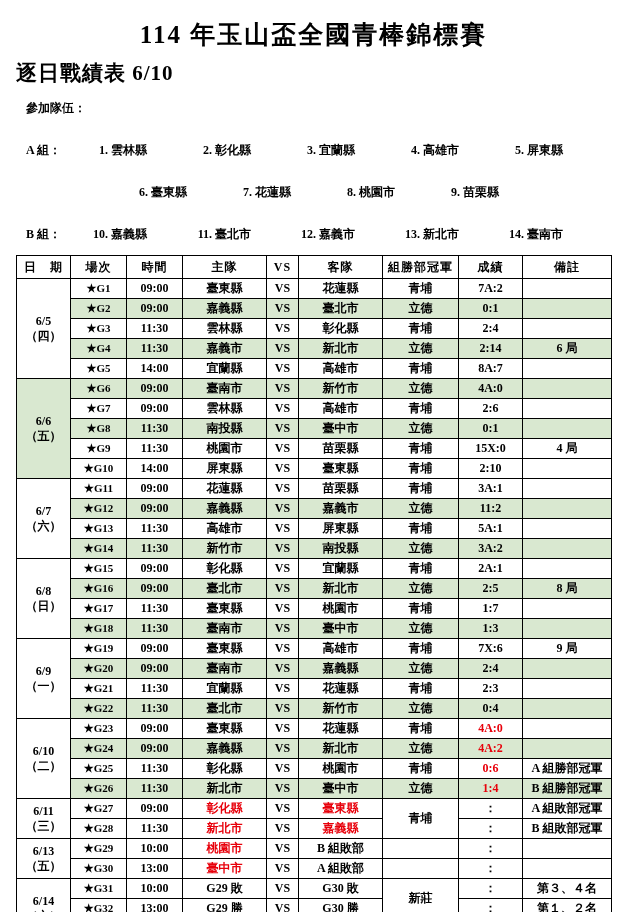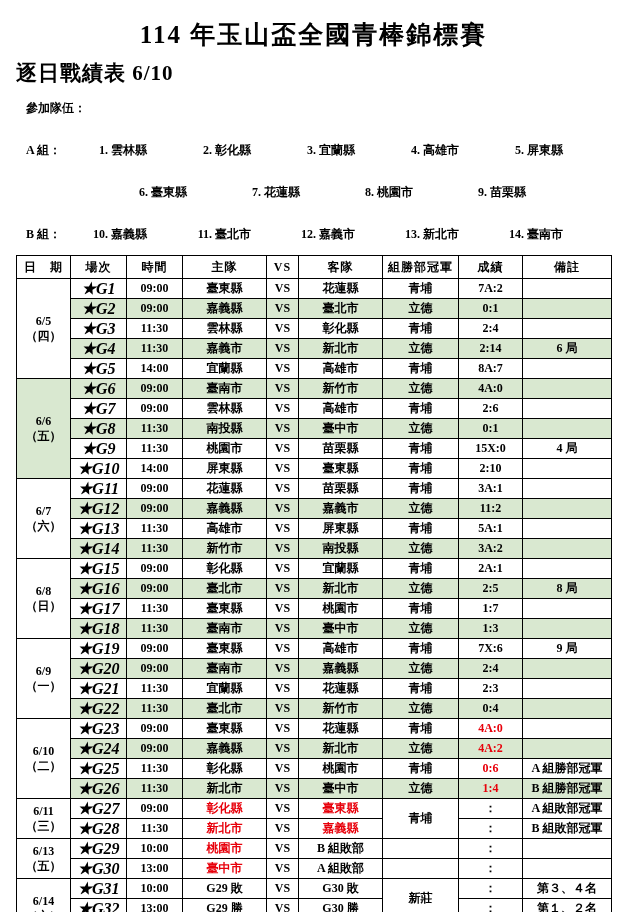--- a/index.html
+++ b/index.html
@@ -101,22 +101,21 @@
   }
   .red {
     color: #e8000b;
   }
   .date-cell {
     font-weight: bold;
     line-height: 1.25;
     margin-left: 27px;
   }
   .star {
-    font-size: 16px;
-    font-style: italic;
+    font-size: 11px;
   }
   .col-date { width: 54px; }
   .col-game { width: 56px; }
   .col-time { width: 56px; }
   .col-home { width: 84px; }
   .col-vs { width: 32px; }
   .col-away { width: 84px; }
   .col-field { width: 76px; }
   .col-score { width: 64px; }
   .col-note { width: 89px; }
@@ -137,21 +136,21 @@
           <div class="team-cells">
             <div class="team-cell"><span class="team-num">1.</span><span>雲林縣</span></div>
             <div class="team-cell"><span class="team-num">2.</span><span>彰化縣</span></div>
             <div class="team-cell"><span class="team-num">3.</span><span>宜蘭縣</span></div>
             <div class="team-cell"><span class="team-num">4.</span><span>高雄市</span></div>
             <div class="team-cell"><span class="team-num">5.</span><span>屏東縣</span></div>
           </div>
         </div>
         <div class="team-row">
           <div class="grp-label"></div>
-          <div class="team-cells" style="margin-left: 40px; gap: 9px;">
+          <div class="team-cells" style="margin-left: 40px;">
             <div class="team-cell"><span class="team-num">6.</span><span>臺東縣</span></div>
             <div class="team-cell"><span class="team-num">7.</span><span>花蓮縣</span></div>
             <div class="team-cell"><span class="team-num">8.</span><span>桃園市</span></div>
             <div class="team-cell"><span class="team-num">9.</span><span>苗栗縣</span></div>
           </div>
         </div>
         <div class="team-row">
           <div class="grp-label">B 組：</div>
           <div class="team-cells">
             <div class="team-cell"><span class="team-num">10.</span><span>嘉義縣</span></div>

